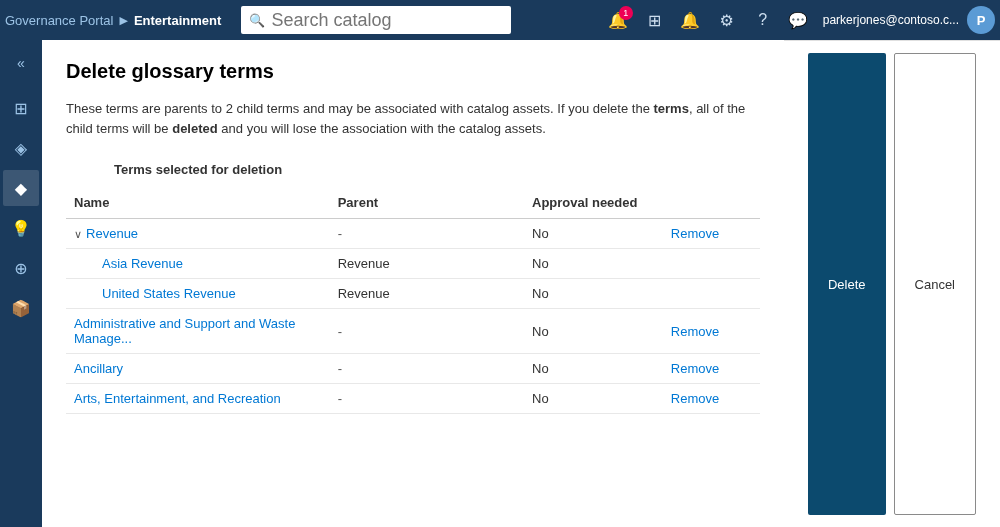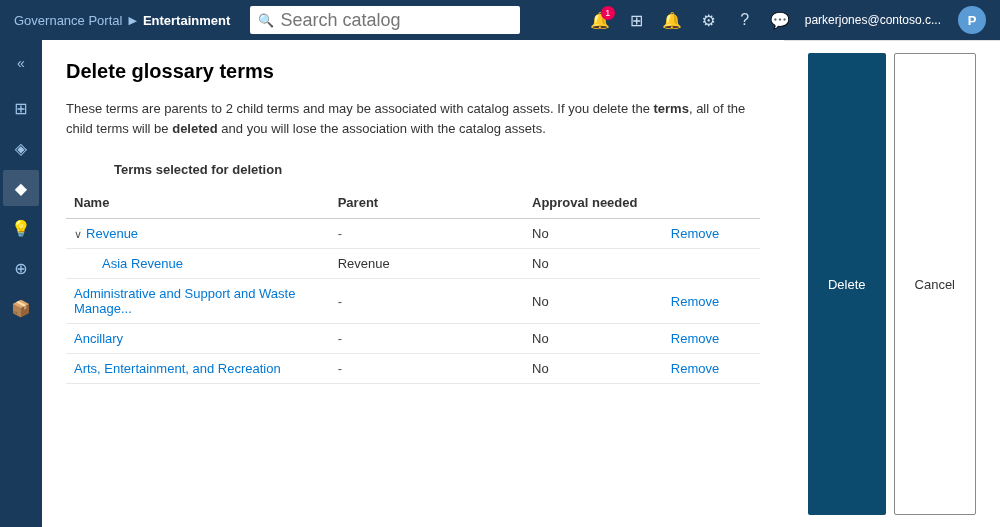--- a/index.html
+++ b/index.html
@@ -4,21 +4,21 @@
   <style>
     * { box-sizing: border-box; margin: 0; padding: 0; }
     body { font-family: 'Segoe UI', Arial, sans-serif; font-size: 13px; color: #333; background: #fff; width: 1000px; height: 527px; overflow: hidden; display: flex; flex-direction: column; }
 
     
     .topnav {
       background: #1a3a5c;
       height: 40px;
       display: flex;
       align-items: center;
-      padding: 0 14px;
+      padding: 0 5px;
       flex-shrink: 0;
     }
     .topnav-brand {
       color: #fff;
       font-size: 13px;
       display: flex;
       align-items: center;
       gap: 6px;
       margin-right: 16px;
     }
@@ -74,21 +74,21 @@
       width: 14px;
       height: 14px;
       border-radius: 50%;
       display: flex;
       align-items: center;
       justify-content: center;
     }
     .user-section {
       display: flex;
       align-items: center;
-      gap: 17px;
+      gap: 8px;
       color: #fff;
       font-size: 12px;
       margin-left: 4px;
     }
     .avatar {
       width: 28px;
       height: 28px;
       border-radius: 50%;
       background: #5b9bd5;
       display: flex;
@@ -317,20 +317,26 @@
               <td class="col-approval">No</td>
               <td class="col-action"><a class="link-blue">Remove</a></td>
             </tr>
             <tr>
               <td class="col-name" style="padding-left: 36px;"><a class="link-blue">Asia Revenue</a></td>
               <td class="col-parent">Revenue</td>
               <td class="col-approval">No</td>
               <td class="col-action"></td>
             </tr>
             <tr>
+              <td class="col-name" style="padding-left: 36px;"><a class="link-blue">United States Revenue</a></td>
+              <td class="col-parent">Revenue</td>
+              <td class="col-approval">No</td>
+              <td class="col-action"></td>
+            </tr>
+            <tr>
               <td class="col-name"><a class="link-blue">Administrative and Support and Waste Manage...</a></td>
               <td class="col-parent"><span class="dash">-</span></td>
               <td class="col-approval">No</td>
               <td class="col-action"><a class="link-blue">Remove</a></td>
             </tr>
             <tr>
               <td class="col-name"><a class="link-blue">Ancillary</a></td>
               <td class="col-parent"><span class="dash">-</span></td>
               <td class="col-approval">No</td>
               <td class="col-action"><a class="link-blue">Remove</a></td>

